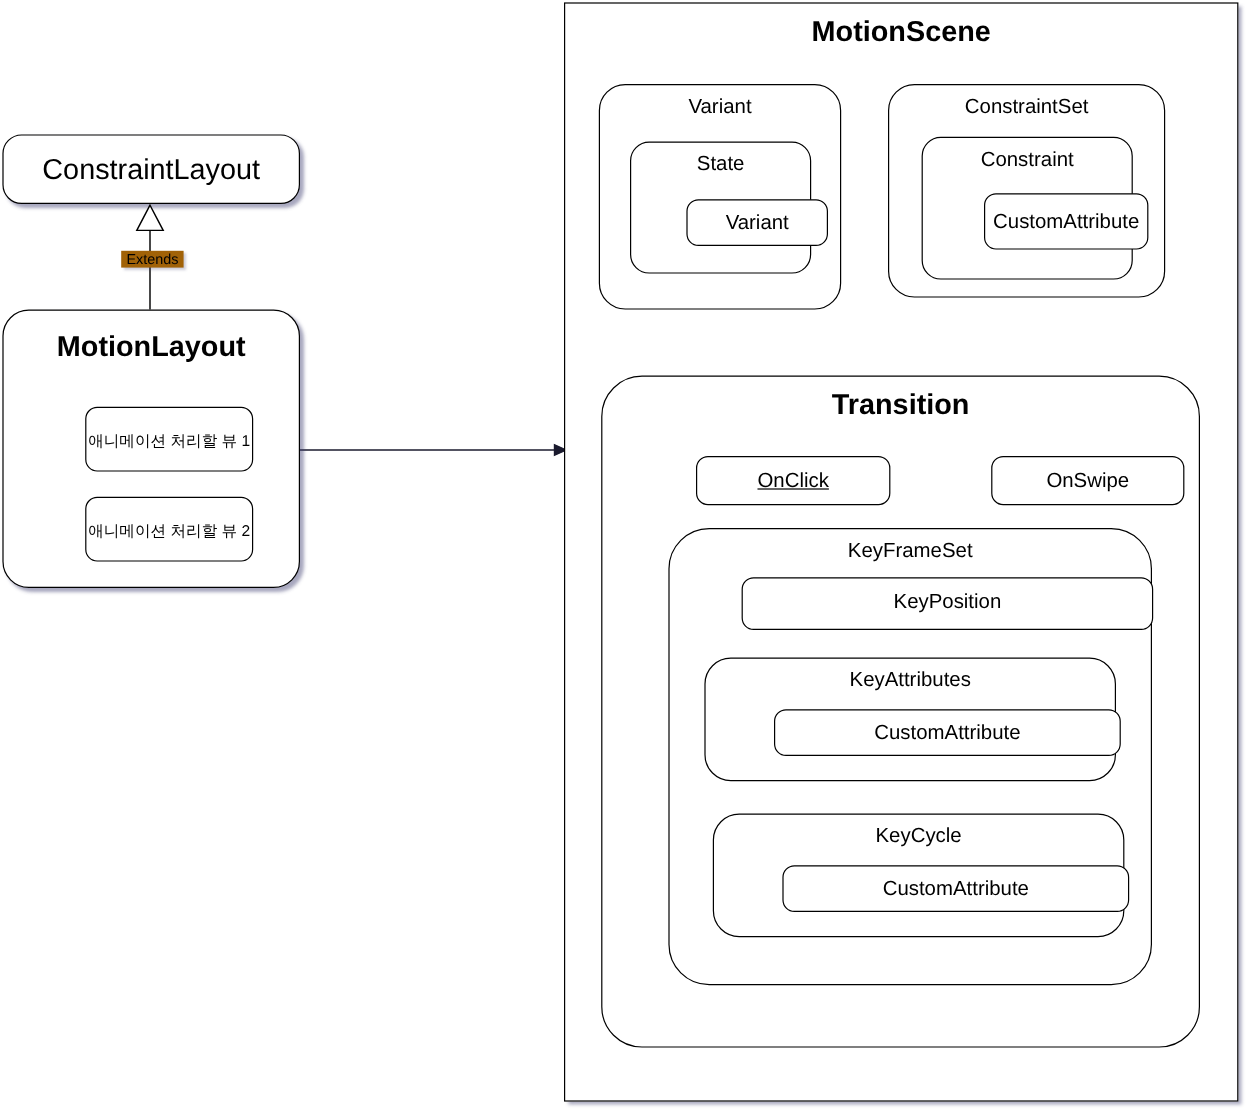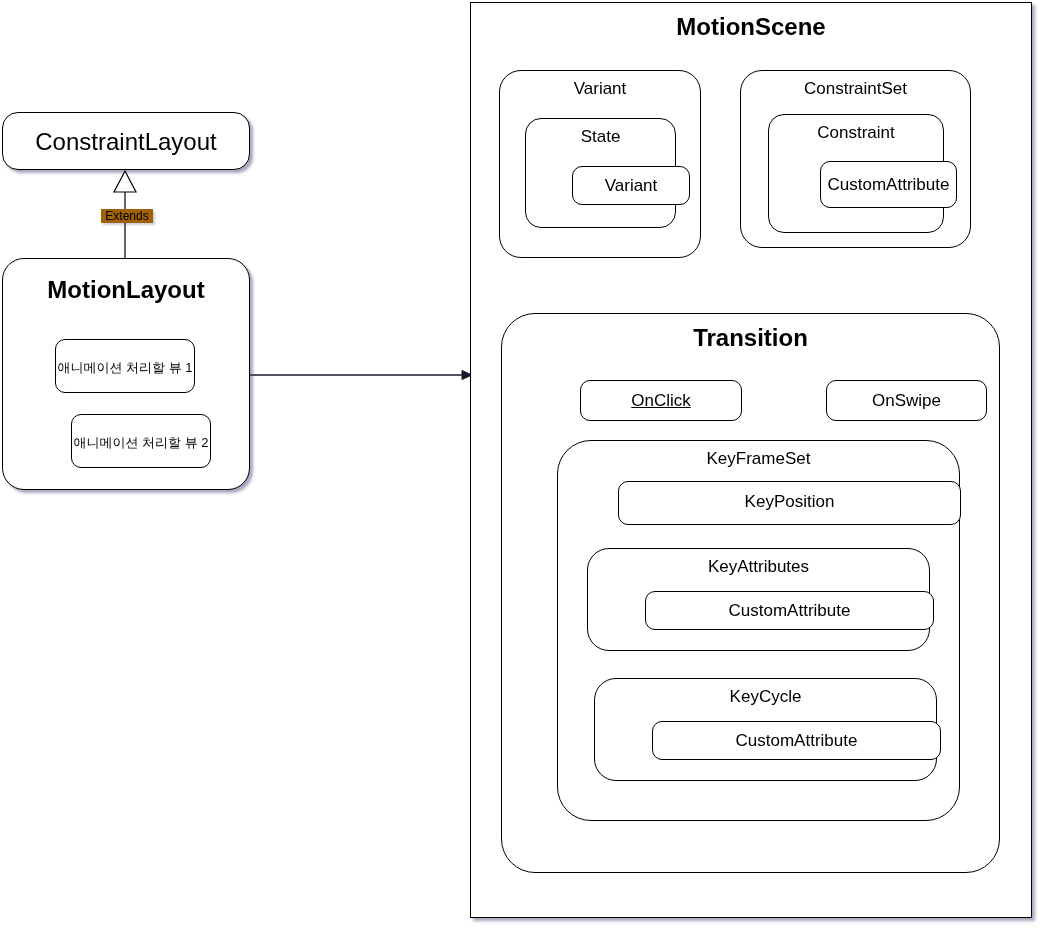--- a/index.html
+++ b/index.html
@@ -89,21 +89,21 @@
     <line x1="250" y1="375" x2="466" y2="375" stroke="#1a1a2e" stroke-width="1.4"></line>
     <polygon points="472,375 462,370.5 462,379.5" fill="#1a1a2e" stroke="#1a1a2e" stroke-width="1"></polygon>
   </svg>
 
   <div class="edge-label" style="left:101px; top:209px; width:48px;">Extends</div>
 
   <div class="box rounded-lg shadowed" style="left:2px; top:258px; width:248px; height:232px;">
     <span class="label t-xl title-bold" style="top:17px;">MotionLayout</span>
   </div>
 
-  <div class="box rounded-sm" style="left:24px; top:339px; width:140px; height:54px;padding-left:48px;">
+  <div class="box rounded-sm" style="left:40px; top:339px; width:140px; height:54px;padding-left:48px;">
     <span class="label t-ko" style="top:19px;">애니메이션 처리할 뷰 1</span>
   </div>
 
   <div class="box rounded-sm" style="left:40px; top:414px; width:140px; height:54px;">
     <span class="label t-ko" style="top:19px;">애니메이션 처리할 뷰 2</span>
   </div>
 
   <div class="box sq shadowed" style="left:470px; top:2px; width:562px; height:916px;">
     <span class="label t-xl title-bold" style="top:10px;">MotionScene</span>
   </div>

